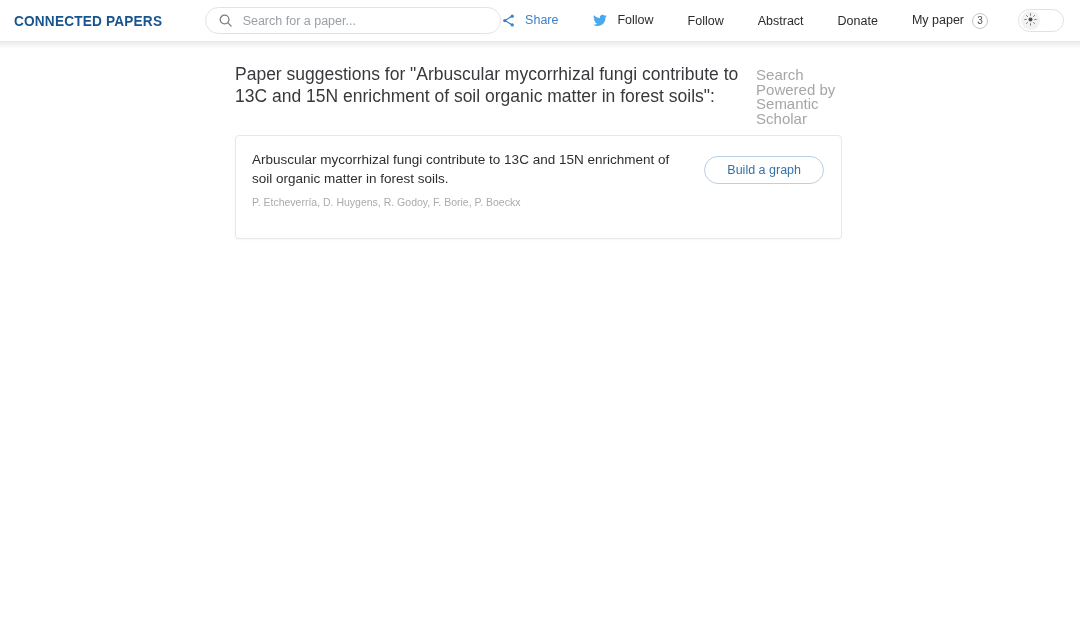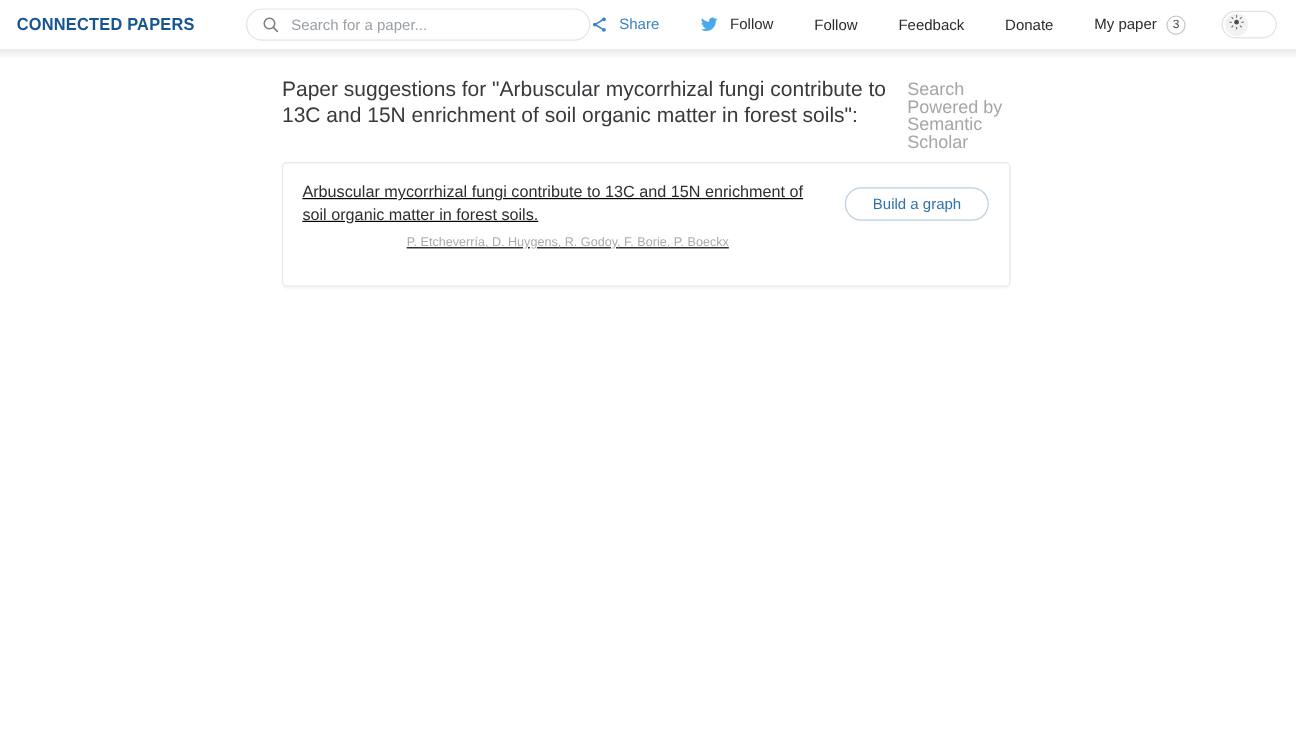--- a/index.html
+++ b/index.html
@@ -141,35 +141,34 @@
     margin-top: 9px;
     width: 607px;
     border: 1px solid #e8e8ea;
     border-radius: 4px;
     background: #fff;
     padding: 14px 17px 17px 16px;
     display: flex;
     align-items: flex-start;
     box-shadow: 0 1px 2px rgba(0,0,0,0.035);
   }
-  .card-body { flex: 1; min-width: 0; text-decoration: underline; }
+  .card-body { flex: 1; min-width: 0; }
   .paper-title {
     font-size: 13.5px;
     color: #2e2e31;
     line-height: 19px;
     margin: 0 0 8px 0;
     font-weight: normal;
     max-width: 432px;
   }
   .paper-meta {
     font-size: 10.5px;
     color: #aaabae;
     line-height: 13.5px;
     margin-bottom: 11px;
-    text-align: center;
   }
   .paper-abstract {
     font-size: 12px;
     color: #4a4b4e;
     line-height: 19.5px;
     max-width: 455px;
   }
   .build-btn {
     flex: none;
     margin: 6px 0 0 10px;
@@ -223,21 +222,21 @@
         </svg>
       </span>
       <span>Follow</span>
     </div>
 
     <div class="nav-item">
       <span>Follow</span>
     </div>
 
     <div class="nav-item">
-      <span>Feedback</span>
+      <span>Abstract</span>
     </div>
 
     <div class="nav-item">
       <span>Donate</span>
     </div>
 
     <div class="nav-item">
       <span>My paper</span>
       <span class="badge">3</span>
     </div>

